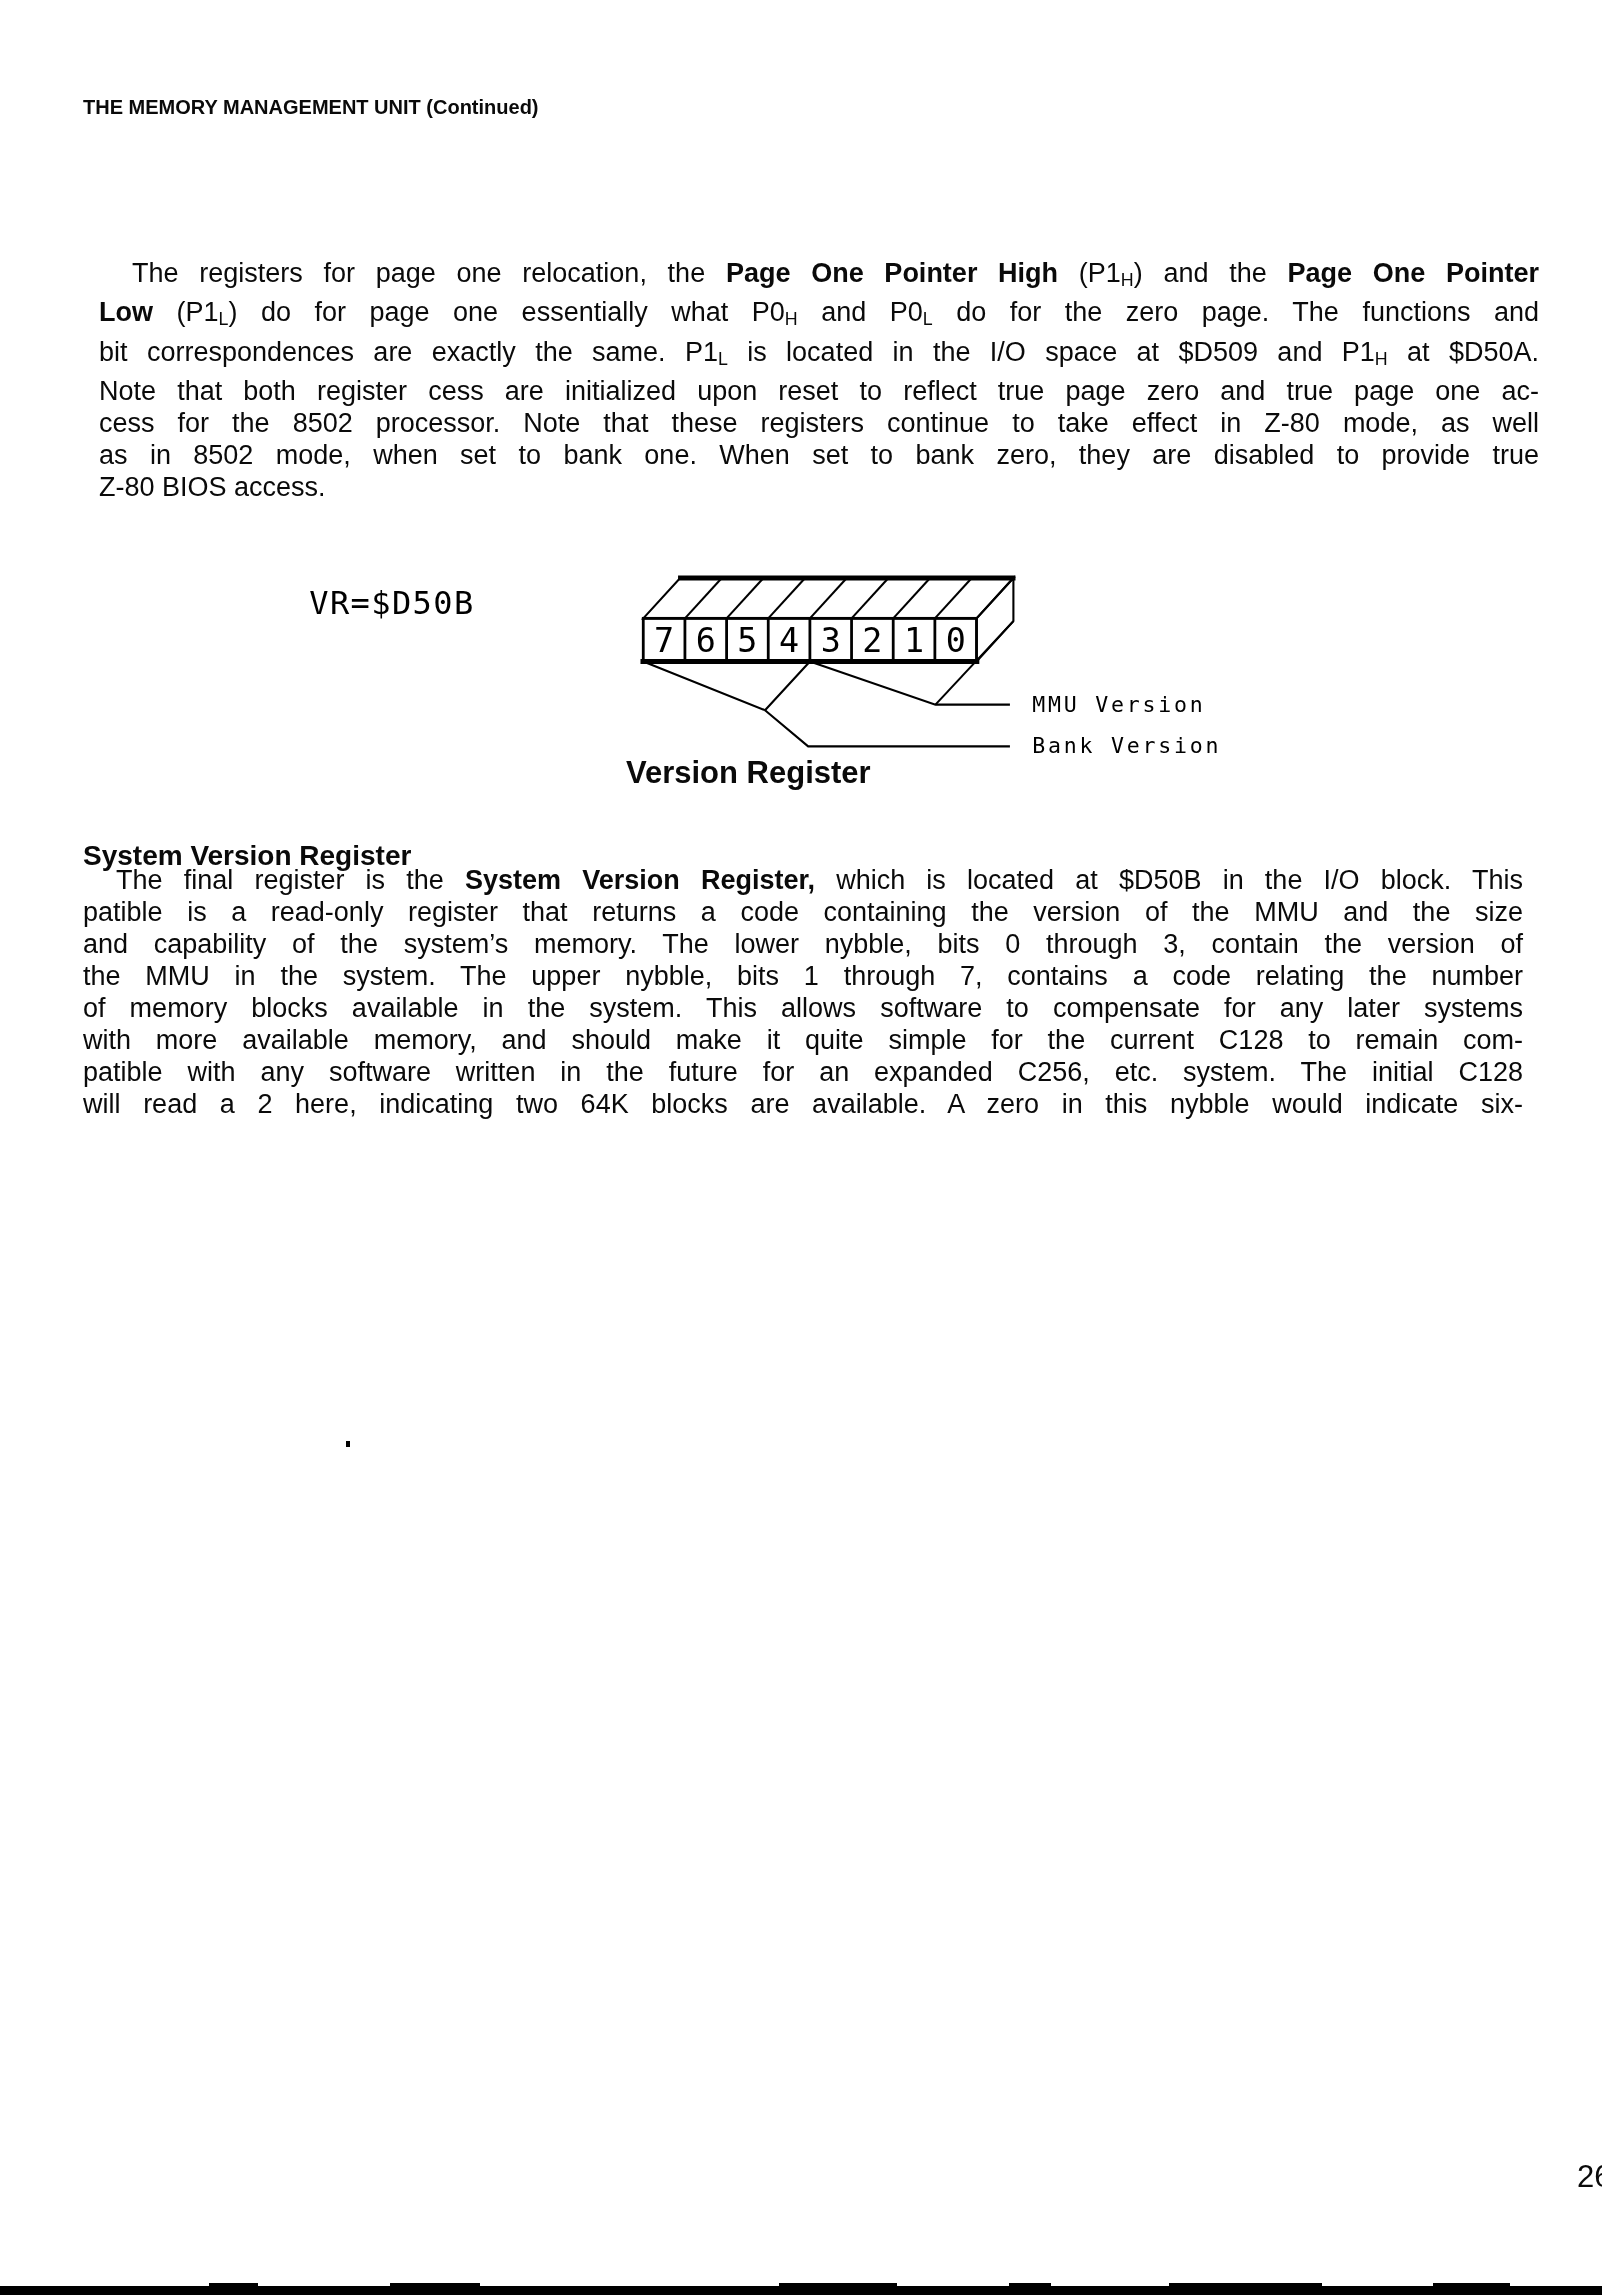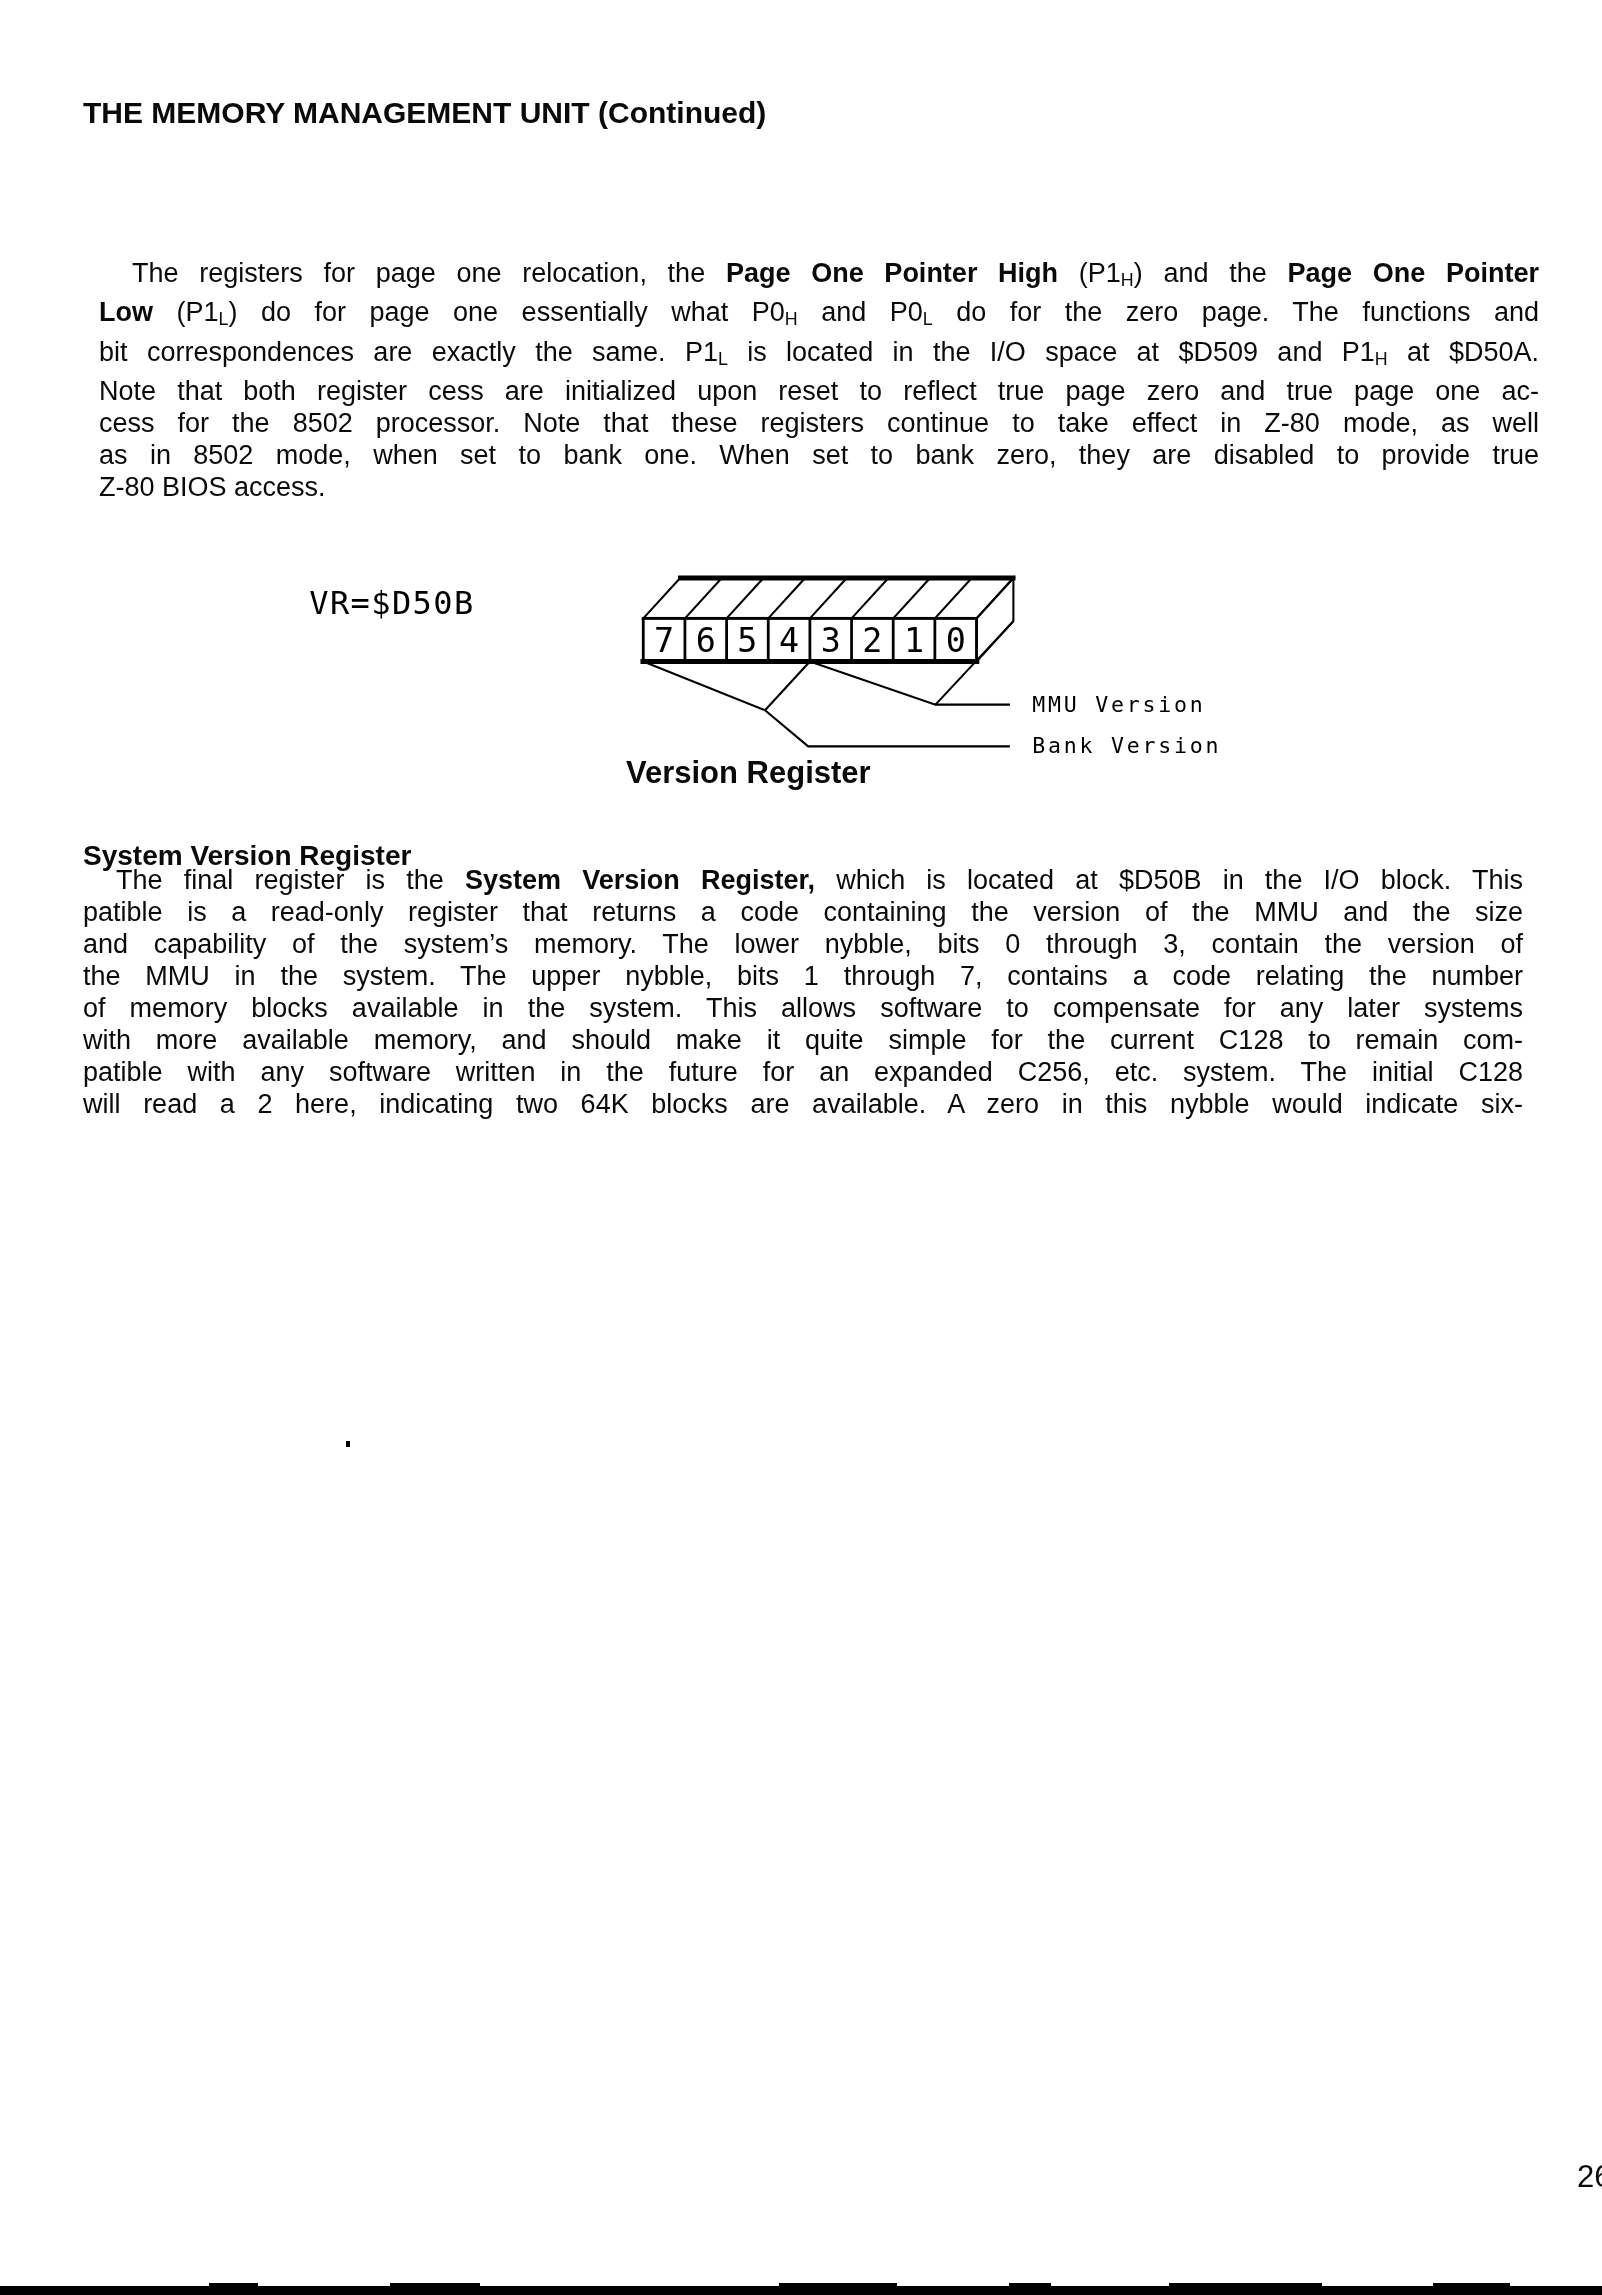--- a/index.html
+++ b/index.html
@@ -1,18 +1,18 @@
 <!DOCTYPE html>
 <html style="font-size:11px"><head>
 <meta charset="utf-8">
 <style>
   html,body{margin:0;padding:0;background:#888;}
   #page{position:relative;width:1603px;height:2295px;background:#ffffff;
         font-family:"Liberation Sans",sans-serif;color:#0a0a0a;overflow:hidden;}
-  .doc-title{position:absolute;left:83px;top:96px;font-size:30px;font-weight:bold;
+  .doc-title{position:absolute;left:83px;top:96px;font-size:20px;font-weight:bold;
              letter-spacing:0px;white-space:nowrap;}
   .section-heading{position:absolute;left:83px;top:840px;font-size:28px;font-weight:bold;}
   .para{position:absolute;left:83px;width:1440px;font-size:27px;line-height:32px;}
   #para1{top:257px;margin-left:16px;}
   #para2{top:864px;}
   .line{text-align:justify;text-align-last:justify;white-space:normal;}
   .line.last{text-align-last:left;}
   .line.first{text-indent:33px;}
   .b{font-weight:bold;}
   .sub{font-size:0.66em;vertical-align:-0.24em;}

